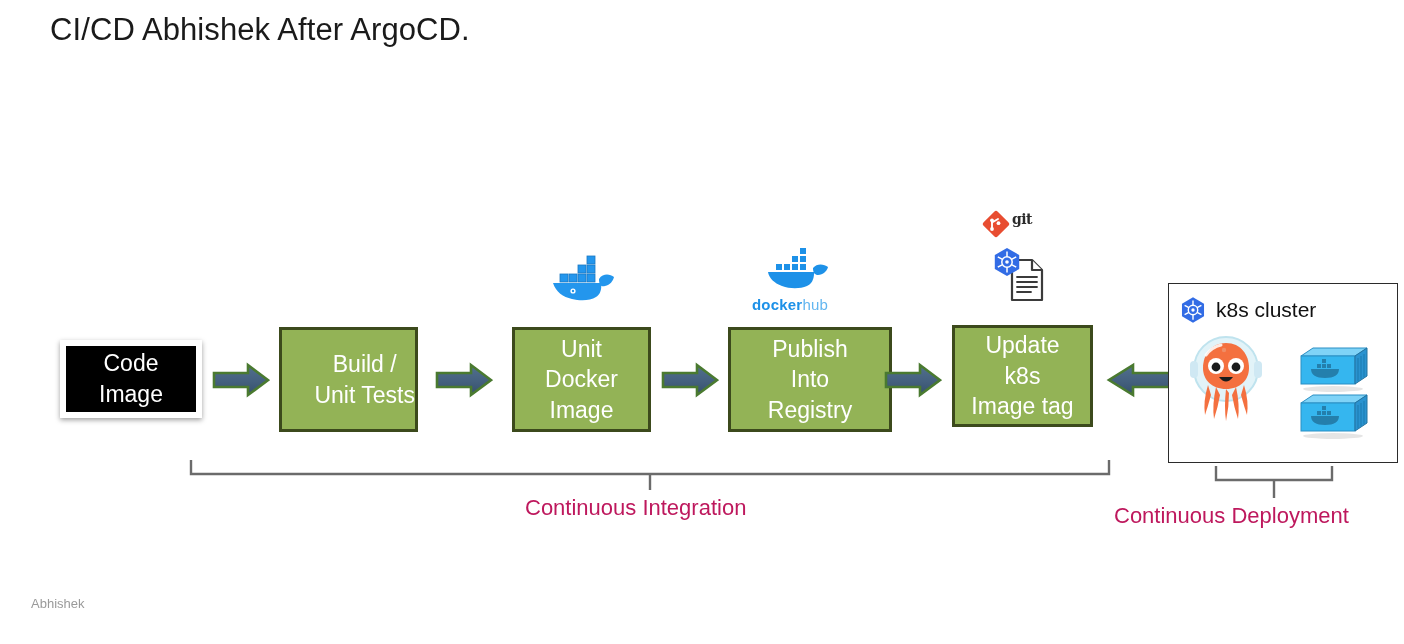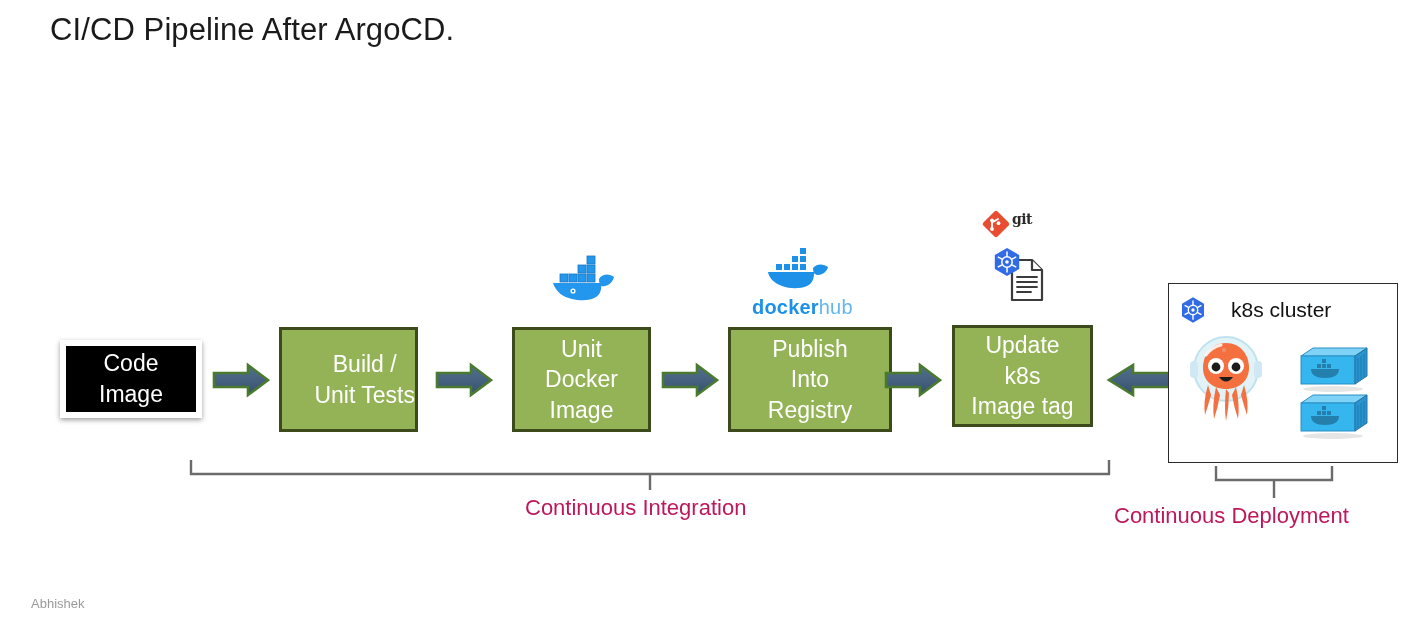--- a/index.html
+++ b/index.html
@@ -80,21 +80,21 @@
     box-sizing: border-box;
     border: 1.5px solid #2b2b2b;
     background: #ffffff;
   }
   #k8s-cluster-title-row {
     position: absolute;
     left: 10px;
     top: 12px;
     display: flex;
     align-items: center;
-    gap: 24px;
+    gap: 9px;
   }
   #k8s-cluster-title {
     font-size: 21px;
     color: #111111;
     white-space: nowrap;
   }
 
   
   .bracket {
     position: absolute;
@@ -107,21 +107,21 @@
   }
 
   
   .logo {
     position: absolute;
   }
   #dockerhub-wordmark {
     position: absolute;
     left: 752px;
     top: 296px;
-    font-size: 20px;
+    font-size: 15px;
     letter-spacing: 0.2px;
     font-weight: 600;
   }
   #dockerhub-word-docker { color: #1d91e8; }
   #dockerhub-word-hub { color: #63b6f0; font-weight: 400; }
   #git-wordmark {
     position: absolute;
     left: 1012px;
     top: 211px;
     font-size: 14px;
@@ -129,21 +129,21 @@
     font-family: "DejaVu Serif", serif;
     color: #2b2b2b;
     letter-spacing: -0.5px;
   }
 </style>
 </head>
 <body>
 
 <div class="slide">
 
-  <div id="slide-title">CI/CD Pipeline After ArgoCD.</div>
+  <div id="slide-title">CI/CD Abhishek After ArgoCD.</div>
 
   <div class="stage-box black" style="left:60px; top:340px; width:142px; height:78px;">
     <span>Code
 Image</span>
   </div>
 
   <div class="stage-box green" style="left:279px; top:327px; width:139px; height:105px;align-items:flex-end;">
     <span>Build /
 Unit Tests</span>
   </div>

